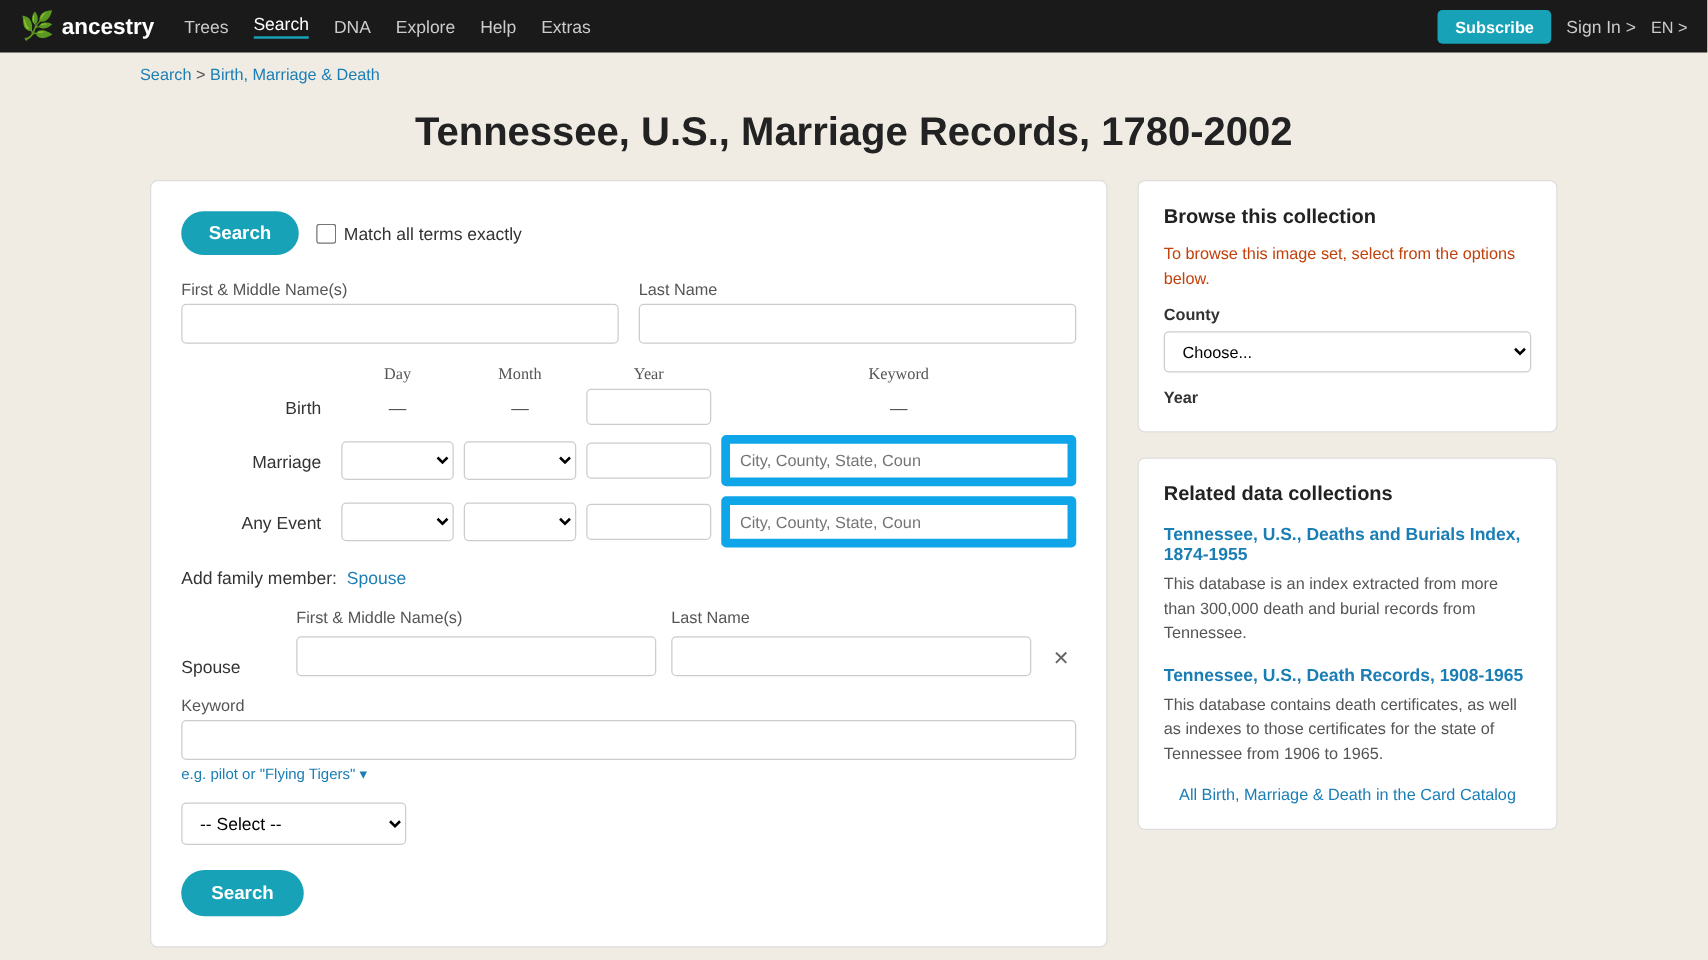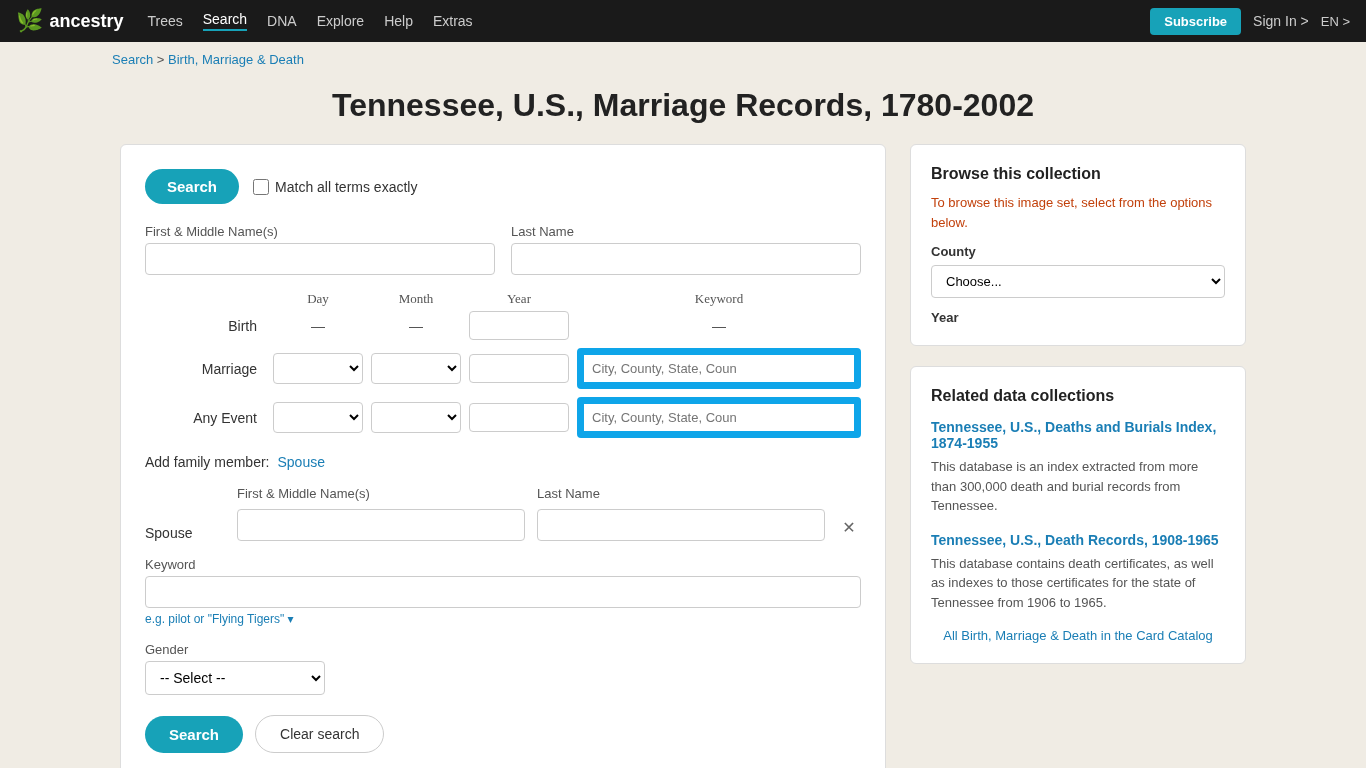--- a/index.html
+++ b/index.html
@@ -213,27 +213,25 @@
       <button class="close-btn">✕</button>
     </div>
 
     <div class="keyword-section">
       <label class="keyword-label">Keyword</label>
       <input type="text" class="form-input" style="">
       <div class="keyword-hint">e.g. pilot or "Flying Tigers" ▾</div>
     </div>
 
     <div class="gender-section">
-      <label class="gender-label">Gender</label>
       <select class="gender-select"><option>-- Select --</option><option>Male</option><option>Female</option></select>
     </div>
 
     <div class="bottom-btns">
       <button class="search-btn-bottom">Search</button>
-      <button class="clear-btn">Clear search</button>
     </div>
 
   </div>
 
   <div class="right-panel">
 
     <div class="right-card">
       <div class="right-card-title">Browse this collection</div>
       <p class="right-card-text">To browse this image set, select from the options below.</p>
       <div class="right-card-label">County</div>

